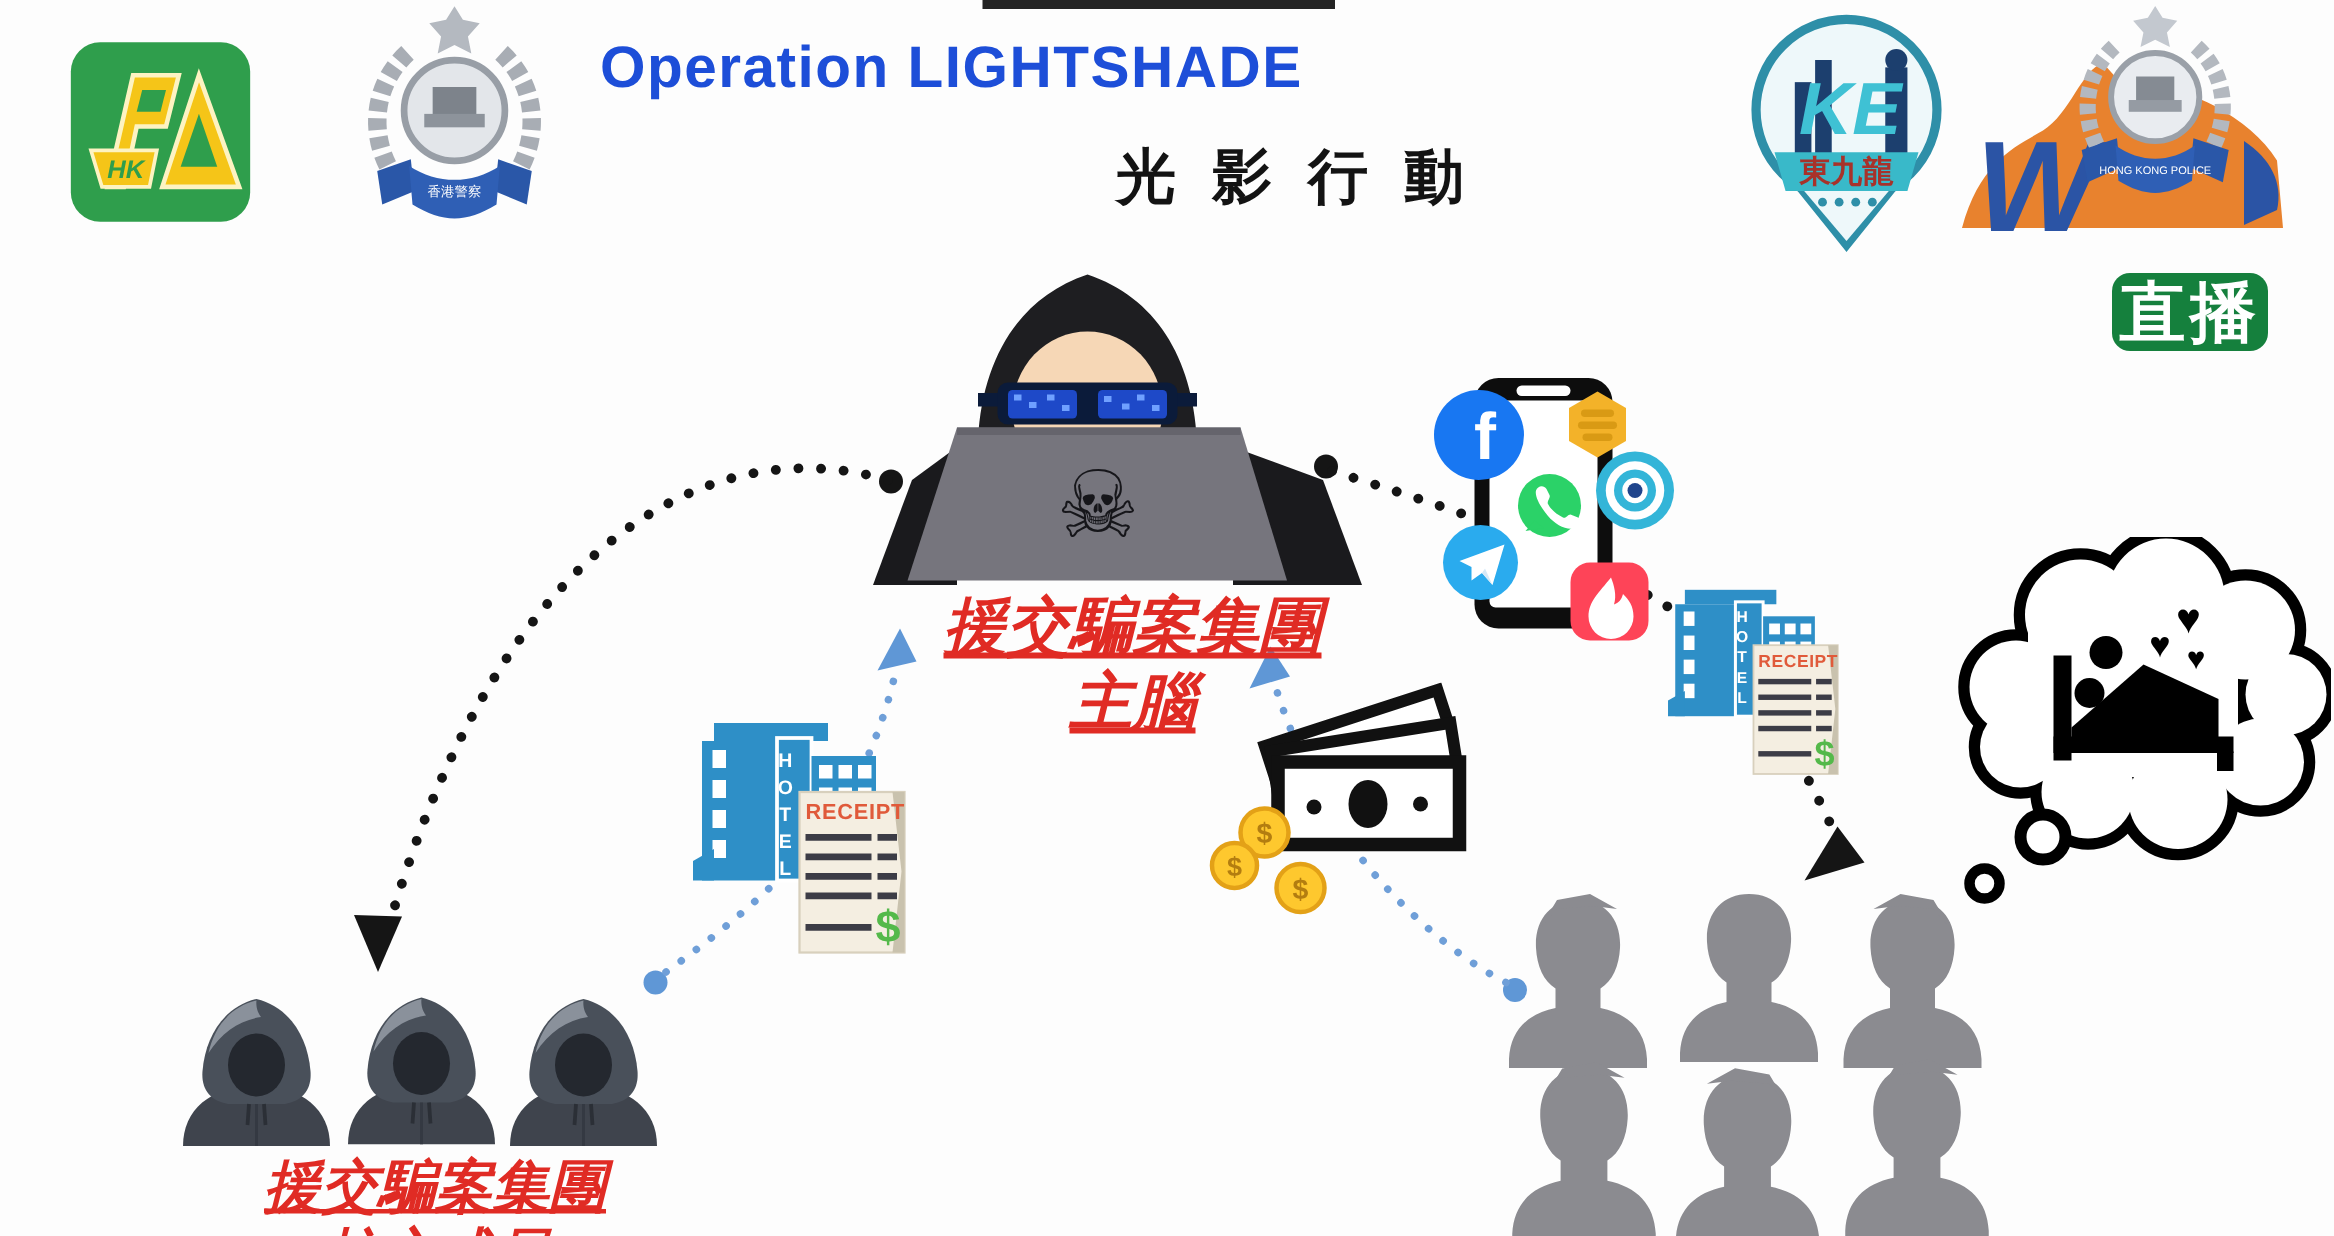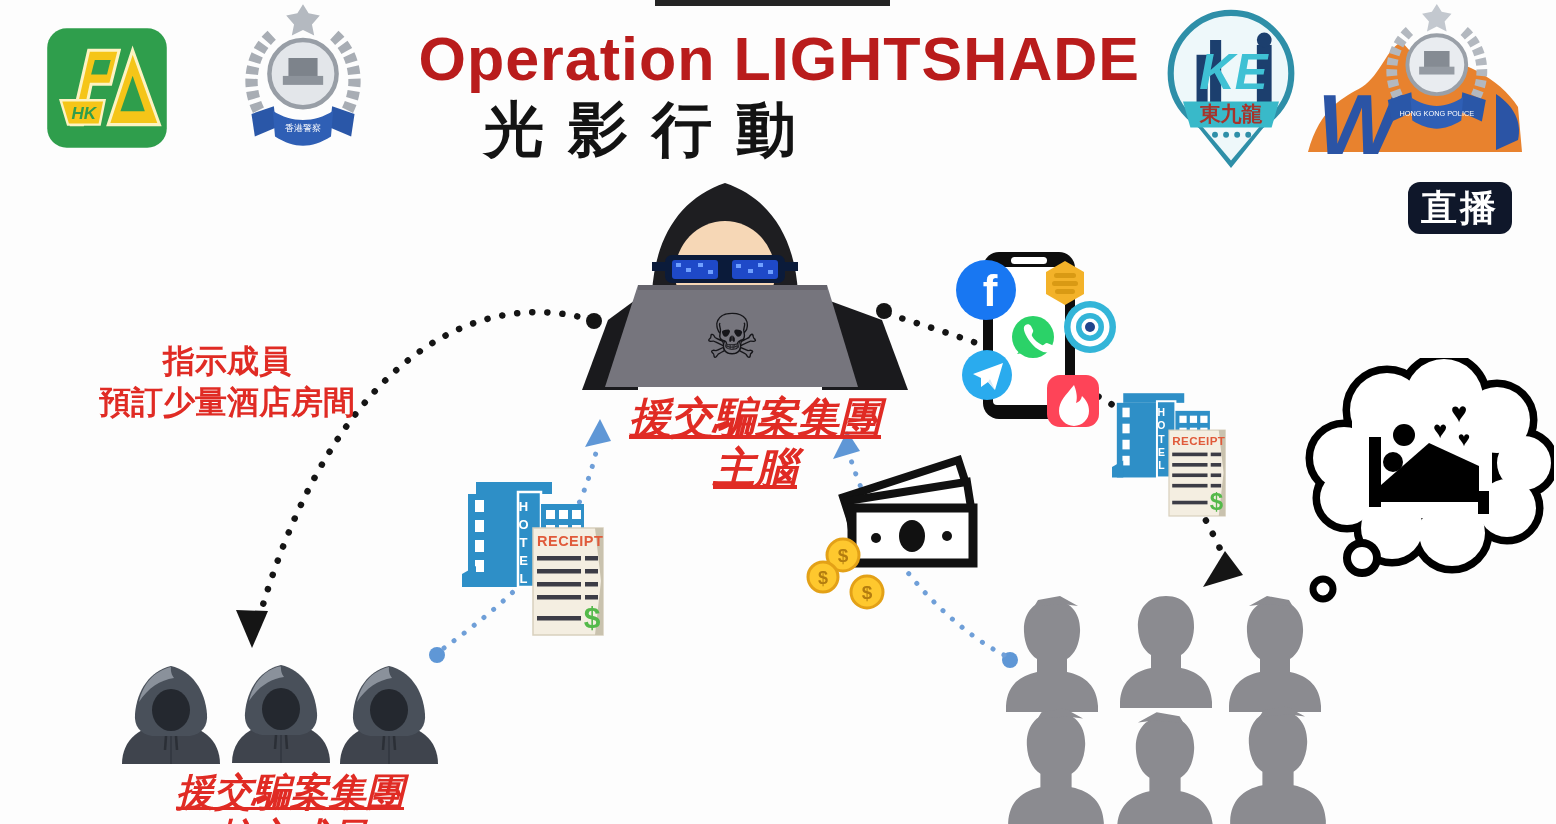--- a/index.html
+++ b/index.html
@@ -1,27 +1,27 @@
 <!DOCTYPE html>
 <html><head>
 <meta charset="utf-8">
 <style>
   html,body{margin:0;padding:0;background:#e9e9e9;}
   .canvas{
     position:relative;width:1556px;height:824px;background:#fdfdfd;
     overflow:hidden;font-family:"Liberation Sans",sans-serif;
   }
   .abs{position:absolute;}
-  .title-en{font-weight:bold;color:#b91c1c;font-size:61px;letter-spacing:1px;text-align:right;}
-  .title-zh{font-weight:bold;color:#131313;font-size:60px;letter-spacing:24px;text-align:left;}
+  .title-en{font-weight:bold;color:#1d4ed8;font-size:39px;letter-spacing:1px;text-align:left;}
+  .title-zh{font-weight:bold;color:#131313;font-size:40px;letter-spacing:24px;text-align:right;}
   .red-label{color:#e02b24;font-weight:bold;text-align:center;line-height:1.28;}
   .red-label.italic{font-style:italic;line-height:1.18;text-decoration:underline;}
   .live-badge{
-    background:#0f172a;border-radius:12px;color:#ffffff;font-weight:bold;
-    font-size:36px;display:flex;align-items:center;justify-content:center;letter-spacing:3px;
+    background:#15803d;border-radius:12px;color:#ffffff;font-weight:bold;
+    font-size:44px;display:flex;align-items:center;justify-content:center;letter-spacing:3px;
   }
   .vtext{writing-mode:vertical-rl;text-orientation:upright;}
   svg{display:block;}
 </style>
 </head>
 <body>
 
 <div class="canvas">
 
   <div class="abs" style="left:655px;top:0;width:235px;height:6px;background:#242424;"></div>
@@ -131,24 +131,20 @@
     <polygon points="78,107 267,107 298,209 45,209" fill="#76757d"></polygon>
     <rect x="78" y="107" width="189" height="5" fill="#65646c"></rect>
     <text x="172" y="180" font-size="62" text-anchor="middle" fill="#16161a">☠</text>
   </svg>
 
   <div class="abs red-label italic" style="left:600px;top:393px;width:310px;font-size:42px;">
     <span>援交騙案集團</span><br>
     <span>主腦</span>
   </div>
 
-  <div class="abs red-label" style="left:62px;top:341px;width:330px;font-size:32px;">
-    <span>指示成員</span><br>
-    <span>預訂少量酒店房間</span>
-  </div>
 
   <svg class="abs" style="left:462px;top:478px;" width="152" height="162" viewBox="0 0 152 162">
     <g>
       <rect x="14" y="4" width="76" height="12" fill="#2e8fc7"></rect>
       <rect x="6" y="16" width="50" height="93" fill="#2e8fc7"></rect>
       <g fill="#ffffff">
         <rect x="13" y="22" width="9" height="12"></rect>
           <rect x="13" y="42" width="9" height="12"></rect>
         <rect x="13" y="62" width="9" height="12"></rect>
           <rect x="13" y="82" width="9" height="12"></rect>

